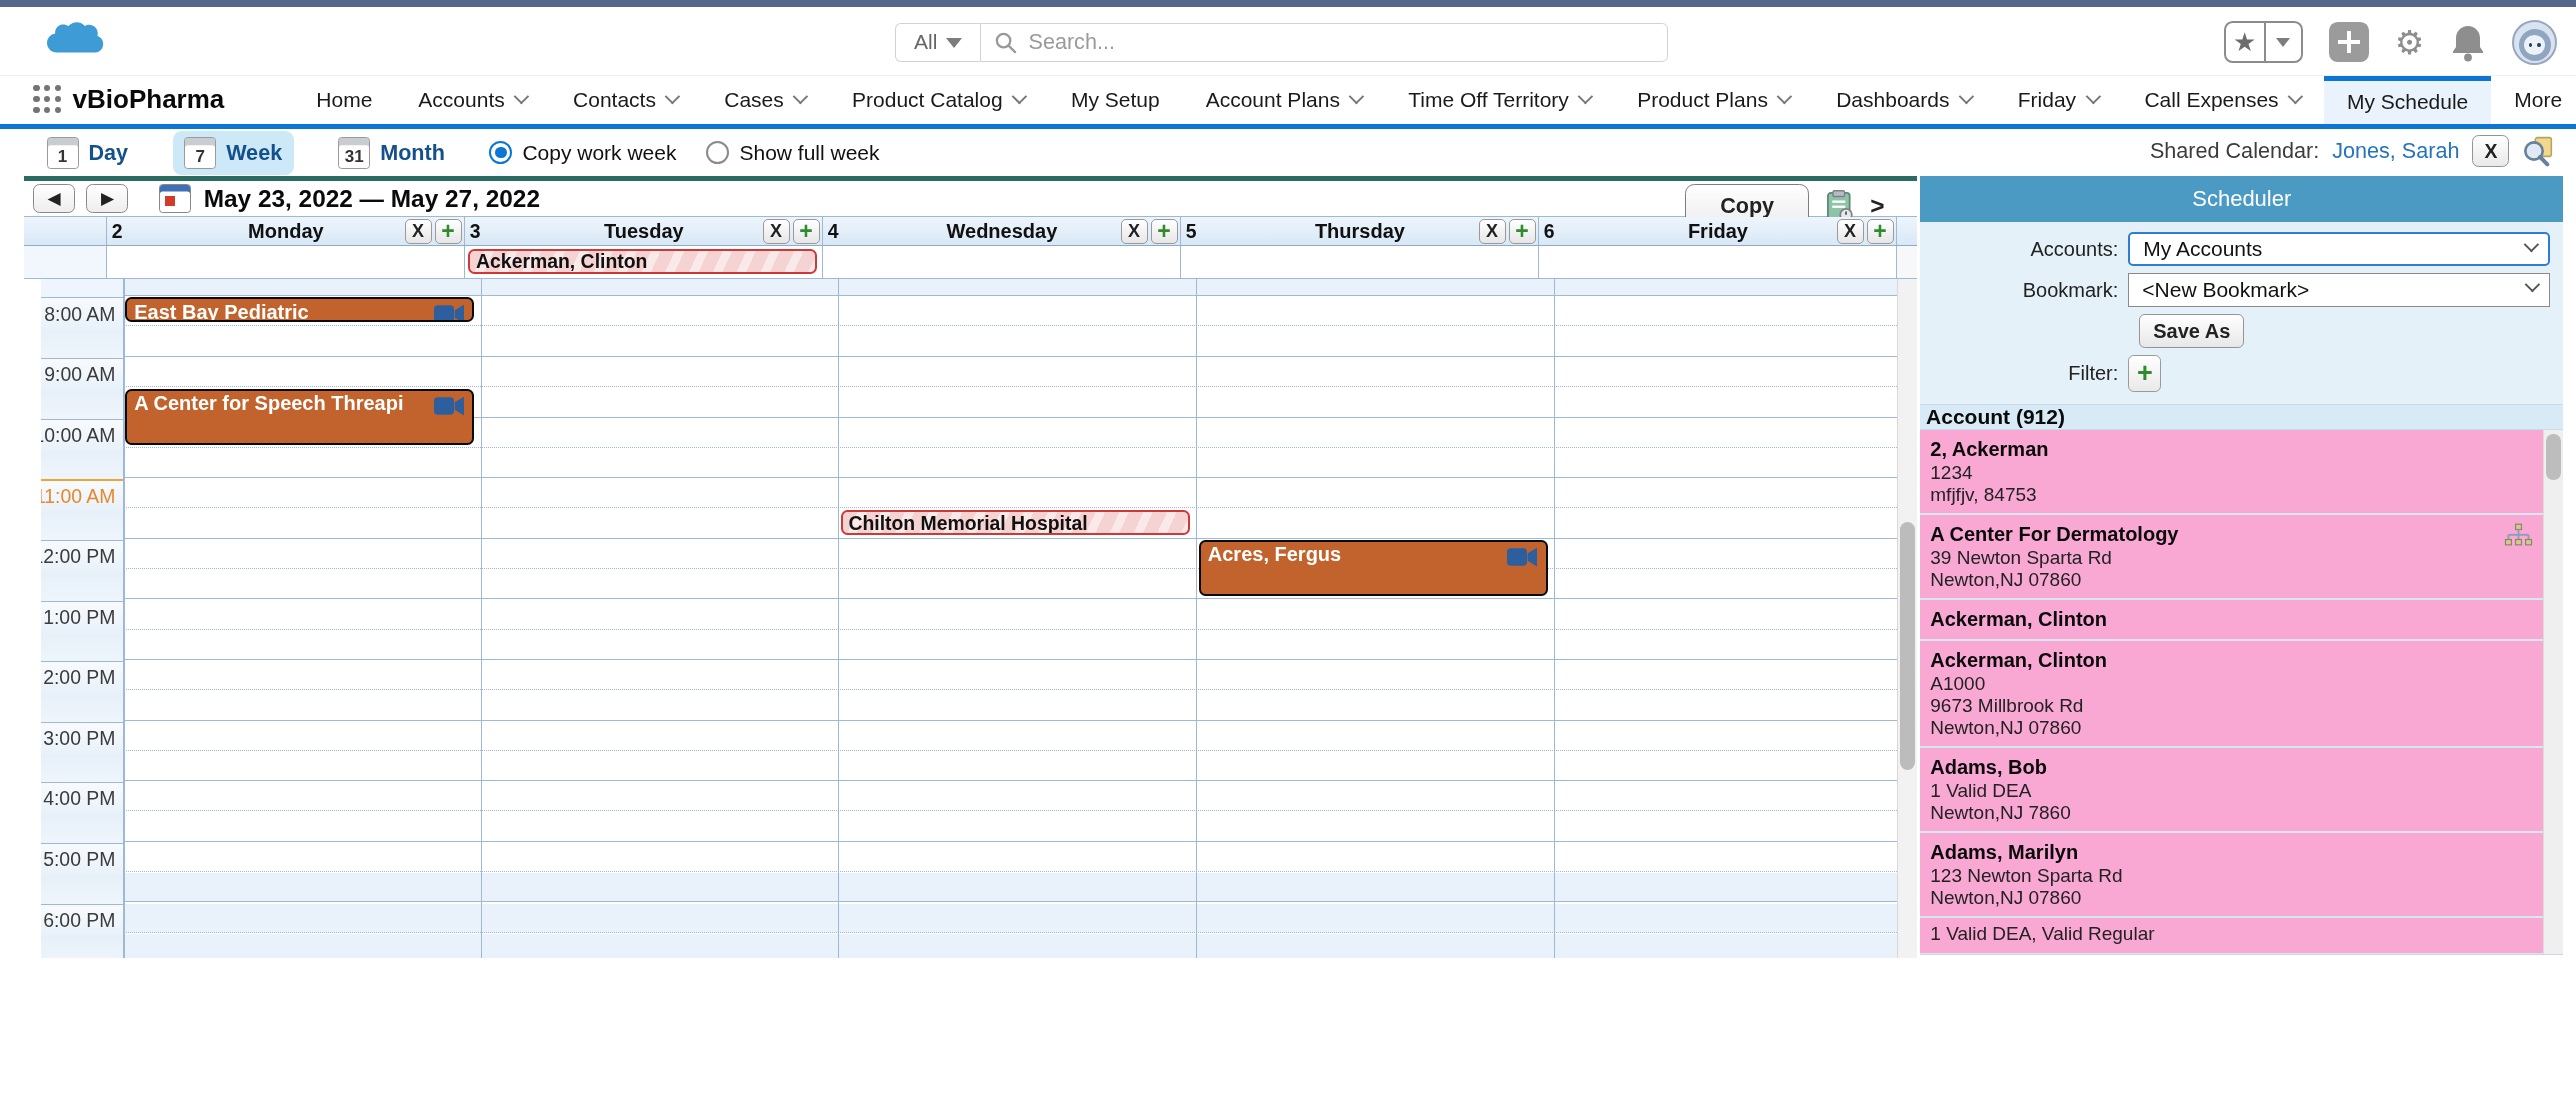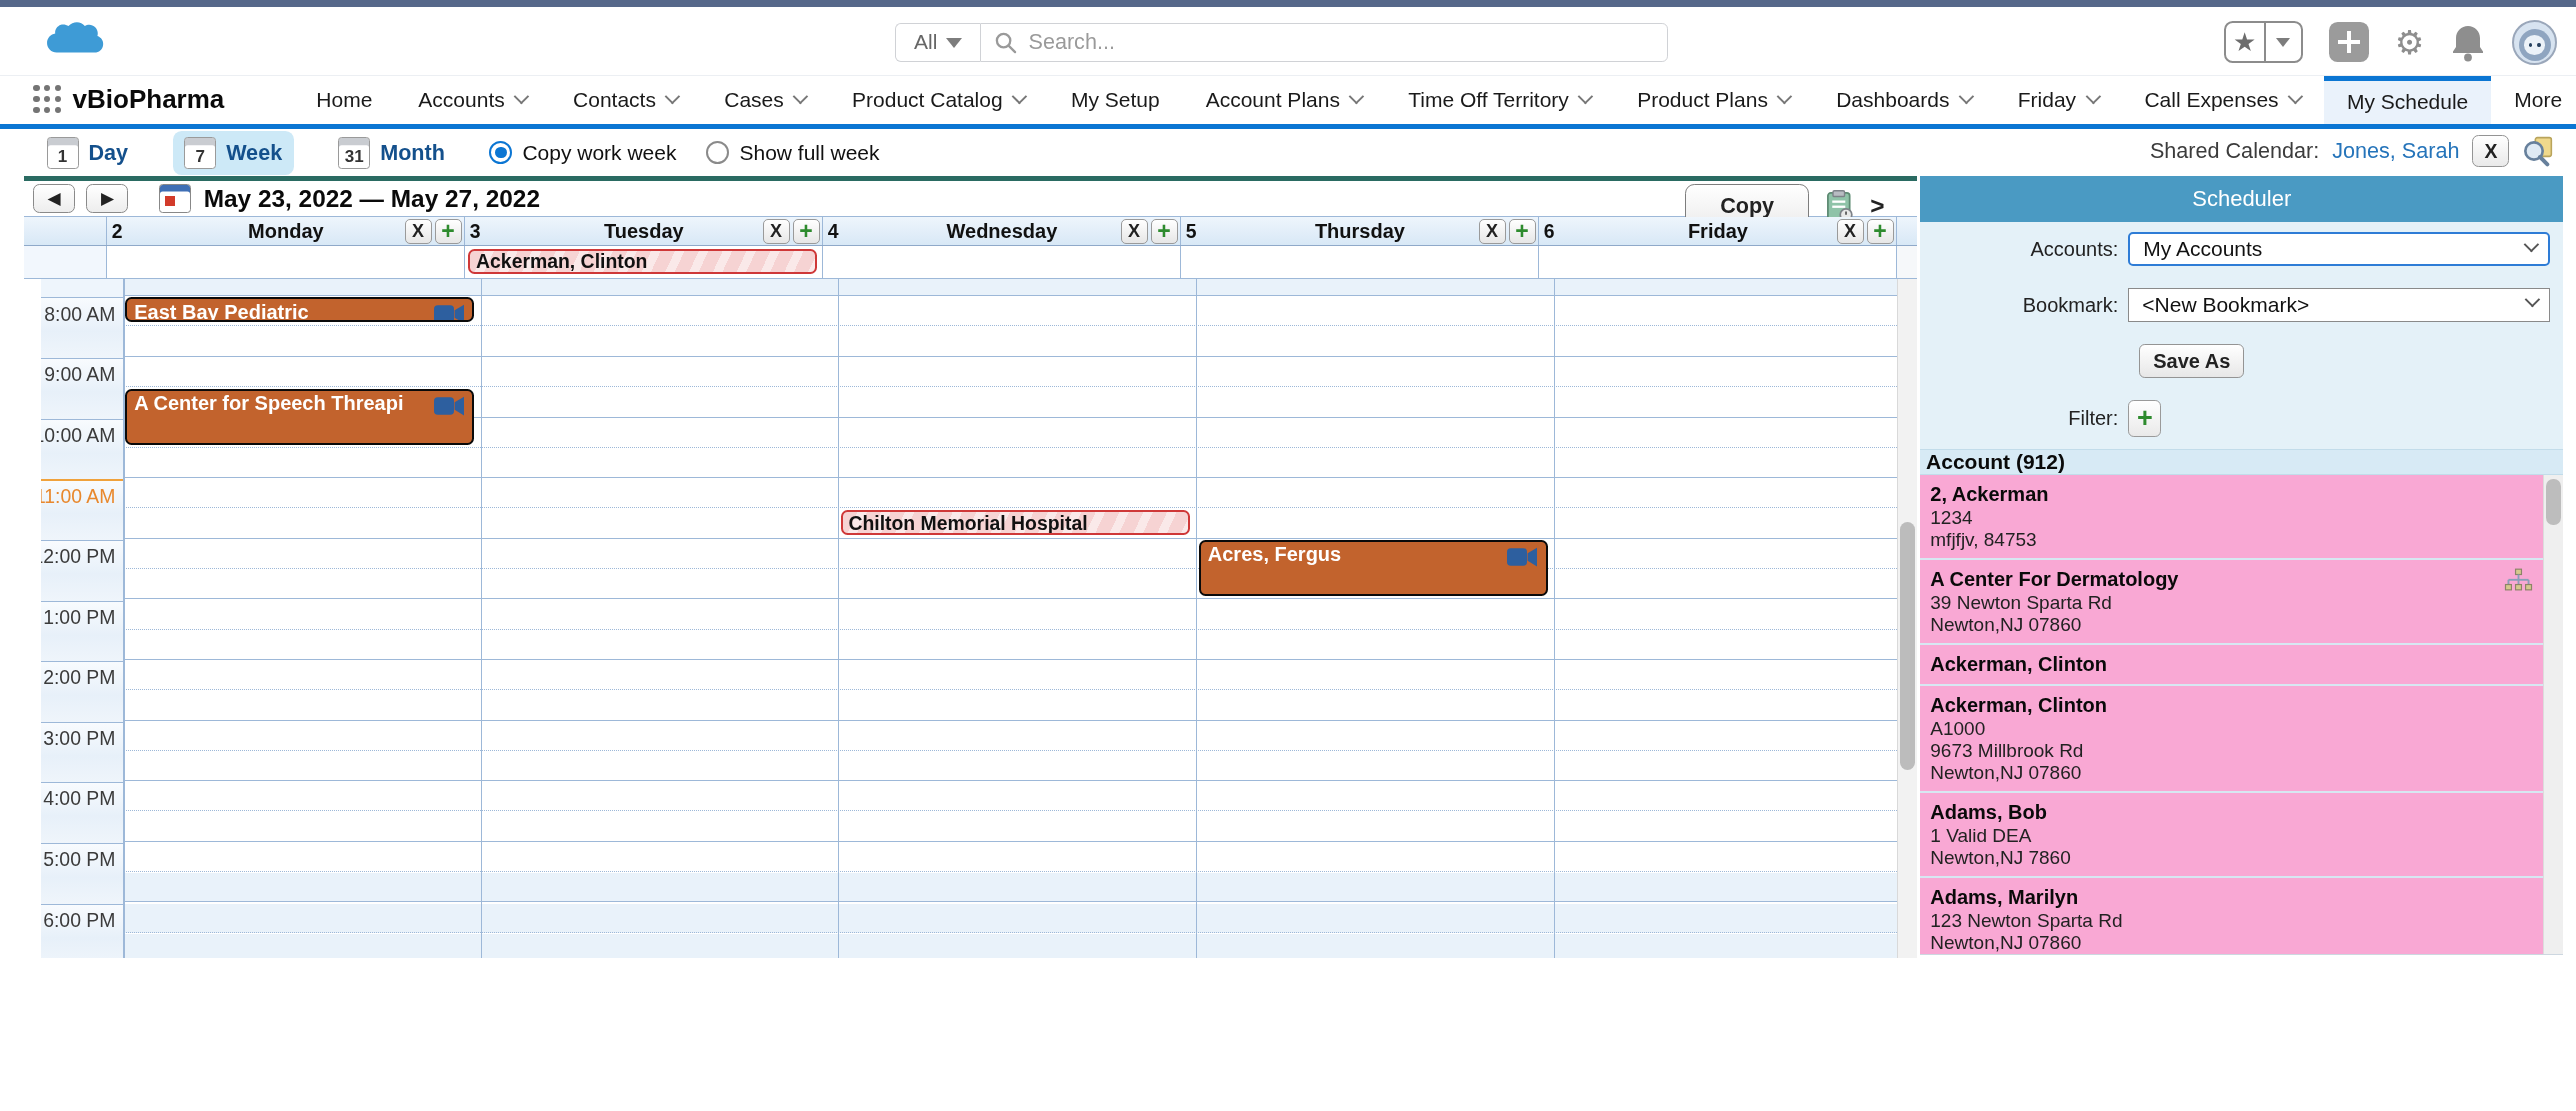--- a/index.html
+++ b/index.html
@@ -142,21 +142,21 @@
   .evt.pink { background:repeating-linear-gradient(115deg,#f6d3d3 0px,#f6d3d3 13px,#fae9e9 13px,#fae9e9 21.6px);
     border:2.2px solid #cf3838; color:#111; font-size:19.4px; padding:0.7px 5.8px; }
   .evt .cam { position:absolute; right:7.2px; top:5px; }
 
   
   .panel { width:643px; margin-left:2.9px; background:#e4f1f8; display:flex; flex-direction:column;
     border-bottom:1.4px solid #cdd7e0; }
   .panel-header { height:46px; background:#4a9ac3; color:#fff; font-size:22px;
     display:flex; align-items:center; justify-content:center; flex:none; }
   .panel-form { padding:10px 13px 7.2px 0; flex:none; }
-  .p-row { display:flex; align-items:center; margin-bottom:22px; }
+  .p-row { display:flex; align-items:center; margin-bottom:7px; }
   .p-label { width:208px; text-align:right; padding-right:10px; font-size:20px; color:#222; flex:none; }
   .p-select { flex:1; height:34px; background:#fff; display:flex; align-items:center;
     padding:0 13px; font-size:21px; color:#111; position:relative; cursor:pointer; }
   .p-select .chev { position:absolute; right:11.5px; top:10px; border-color:#555; }
   .p-select.focus { border:2.9px solid #2e7cd6; border-radius:5px; }
   .p-select.plain { border:1.4px solid #8a8a8a; }
   .saveas-btn { margin-left:219px; height:34px; padding:0 13px; border:1.4px solid #949494; border-radius:5.8px;
     background:linear-gradient(#fff,#e7e7e7); font-size:20px; font-weight:bold; color:#222;
     display:inline-flex; align-items:center; cursor:pointer; }
   .filter-plus { margin-left:10px; width:33px; height:37px; border:1.4px solid #9a9a9a; border-radius:5.8px;

